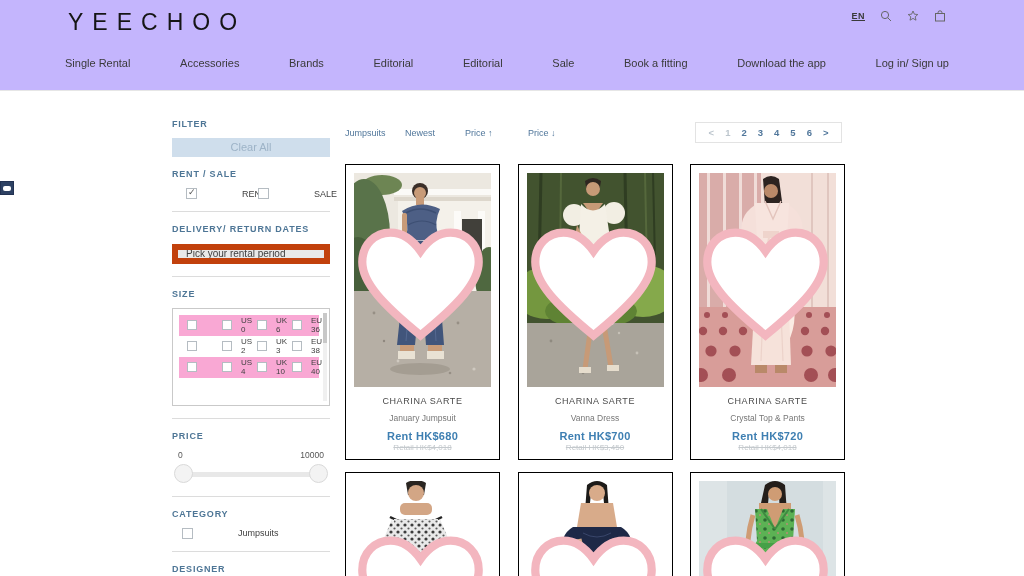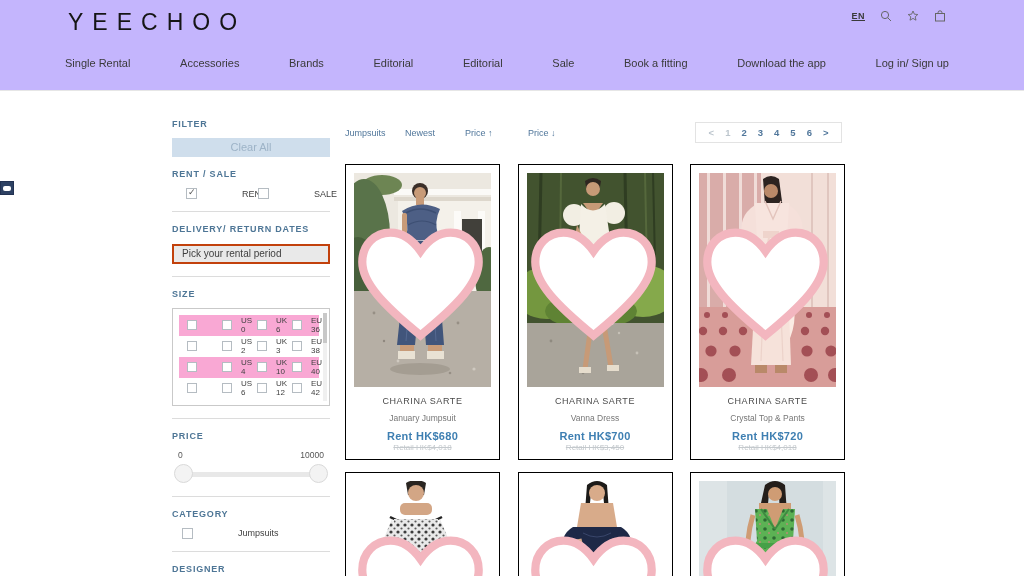--- a/index.html
+++ b/index.html
@@ -23,21 +23,21 @@
   .sidebar { position:absolute; left:172px; top:119px; width:158px; }
   .sec-title { font-size:9px; letter-spacing:0.8px; color:#4e7696; font-weight:bold; margin-bottom:9px; }
   .divider { border-top:1px solid #dcdcdc; margin:12px 0; }
   .clear-btn { width:100%; height:19px; background:#cfdeec; color:#9db3c7; font-size:11px; text-align:center; line-height:19px; cursor:pointer; margin-bottom:12px; }
   .cb-row { display:flex; align-items:center; gap:5px; cursor:pointer; }
   .cbx { width:11px; height:11px; border:1px solid #b5bcc2; background:#fff; flex:0 0 auto; position:relative; }
   .cbx.checked::after { content:"✓"; position:absolute; left:1px; top:-2px; font-size:9px; color:#555; }
   .cb-label { font-size:9px; color:#3f3f3f;margin-left:40px; }
   .rentsale-row { display:flex; padding-left:14px; gap:0; }
   .rentsale-row .cb-row { width:72px; }
-  .date-input { width:100%; height:20px; background:#e9e9e9; border:2px solid #c2410c; font-size:10px; color:#3f3f3f; padding:0 8px; font-family:"Liberation Sans",sans-serif; }
+  .date-input { width:100%; height:20px; background:#e9e9e9; border:6px solid #c2410c; font-size:10px; color:#3f3f3f; padding:0 8px; font-family:"Liberation Sans",sans-serif; }
   .size-box { border:1px solid #c9c9c9; height:98px; position:relative; overflow:hidden; padding:6px 10px 0 6px; }
   .size-row { display:flex; align-items:center; height:21px; padding-left:8px; }
   .size-row.alt { background:#f9a8d4; }
   .size-cell { display:flex; align-items:center; gap:4px; width:35px; cursor:pointer; }
   .size-cell .cbx { width:10px; height:10px; }
   .size-cell .cb-label { font-size:8px; }
   .sbar { position:absolute; right:2px; top:4px; width:4px; height:88px; background:#f0f0f0; }
   .sbar .thumb { width:4px; height:30px; background:#c8c8c8; }
   .price-labels { display:flex; justify-content:space-between; font-size:8.5px; color:#555; padding:0 6px; margin-bottom:4px; }
   .slider { position:relative; height:20px; margin:4px 2px 0 2px; }
@@ -172,38 +172,20 @@
           <span class="cbx"></span>
           <span class="cb-label">UK 10</span>
         </div>
       <div class="size-cell">
           <span class="cbx"></span>
           <span class="cb-label">EU 40</span>
         </div>
       <div class="size-cell">
           <span class="cbx"></span>
           <span class="cb-label">XL</span>
-        </div>
-    </div>
-    <div class="size-row">
-      <div class="size-cell">
-          <span class="cbx"></span>
-          <span class="cb-label">US 6</span>
-        </div>
-      <div class="size-cell">
-          <span class="cbx"></span>
-          <span class="cb-label">UK 12</span>
-        </div>
-      <div class="size-cell">
-          <span class="cbx"></span>
-          <span class="cb-label">EU 42</span>
-        </div>
-      <div class="size-cell">
-          <span class="cbx"></span>
-          <span class="cb-label">XXL</span>
         </div>
     </div>
     <div class="sbar">
         <div class="thumb"></div>
       </div>
   </div>
   <div class="divider"></div>
 
   <div class="sec-title">PRICE</div>
   <div class="price-labels">

